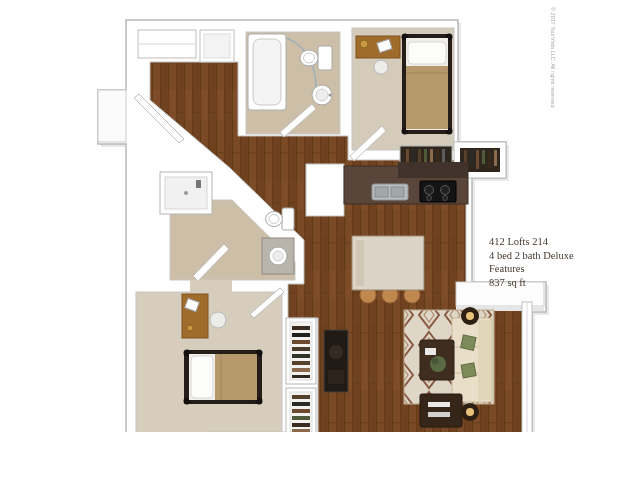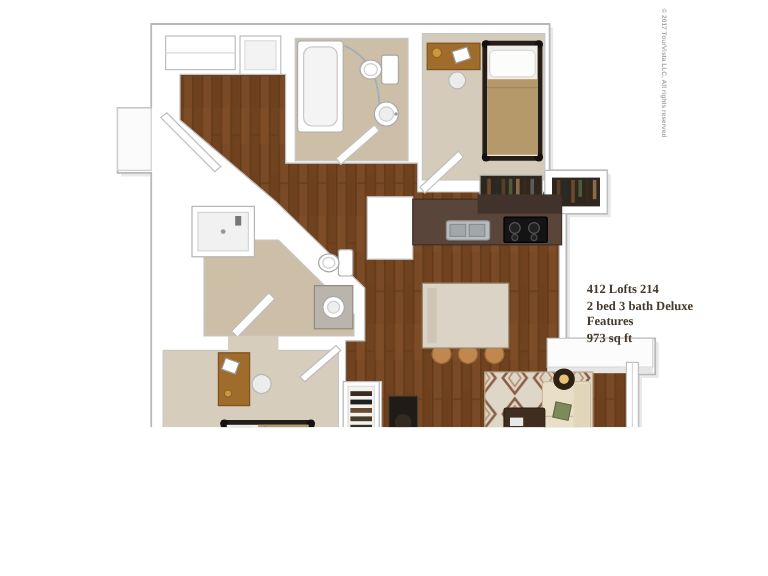--- a/index.html
+++ b/index.html
@@ -1,17 +1,17 @@
 <!DOCTYPE html>
 <html><head>
 <meta charset="utf-8">
 <style>
   html,body{margin:0;padding:0;background:#ffffff;}
-  #stage{position:relative;width:640px;height:356px;background:#ffffff;overflow:hidden;
-         font-family:"Liberation Serif", serif;font-weight:bold;}
+  #stage{position:relative;width:640px;height:432px;background:#ffffff;overflow:hidden;
+         font-family:"Liberation Serif", serif;}
   #plan-svg{position:absolute;left:0;top:0;}
   .unit-label{position:absolute;left:489px;top:235px;color:#44392d;font-size:10.5px;line-height:13.5px;}
   .disclaimer{position:absolute;left:0;right:0;top:459px;text-align:center;
               font-size:6.5px;color:#8e8e8e;letter-spacing:.15px;}
   .rule-top{position:absolute;left:66px;right:60px;top:455px;border-top:1px dashed #d2d2d2;}
   .rule-bottom{position:absolute;left:66px;right:60px;top:470px;border-top:1px dashed #dedede;}
   .copyright{position:absolute;left:556px;top:7px;font-family:"Liberation Sans",sans-serif;
              font-size:5.5px;color:#a8a8a8;transform:rotate(90deg);transform-origin:0 0;white-space:nowrap;}
 </style>
 </head>
@@ -253,23 +253,23 @@
     </g>
     <rect x="522" y="302" width="10" height="134" fill="#ffffff" stroke="#bfbfbf"></rect>
     <line x1="527" y1="302" x2="527" y2="436" stroke="#d8d8d8"></line>
     <rect x="316" y="434" width="214" height="8" fill="#ffffff" stroke="#bfbfbf"></rect>
     <line x1="316" y1="438" x2="530" y2="438" stroke="#d8d8d8"></line>
   </g>
 </svg>
 
   <div class="unit-label">
     <div>412 Lofts 214</div>
-    <div>2 bed 3 bath Deluxe</div>
+    <div>4 bed 2 bath Deluxe</div>
     <div>Features</div>
-    <div>973 sq ft</div>
+    <div>837 sq ft</div>
   </div>
 
   <div class="rule-top"></div>
   <div class="disclaimer">Renderings are intended only as a general reference. Features, materials, finishes and layout of unit may be different than shown.</div>
   <div class="rule-bottom"></div>
 
   <div class="copyright">© 2017 TourVista LLC. All rights reserved</div>
 
 </div>
 

